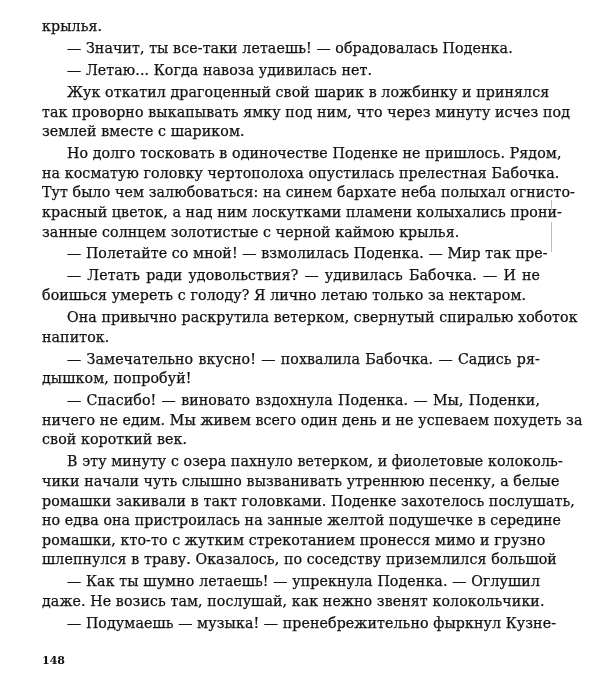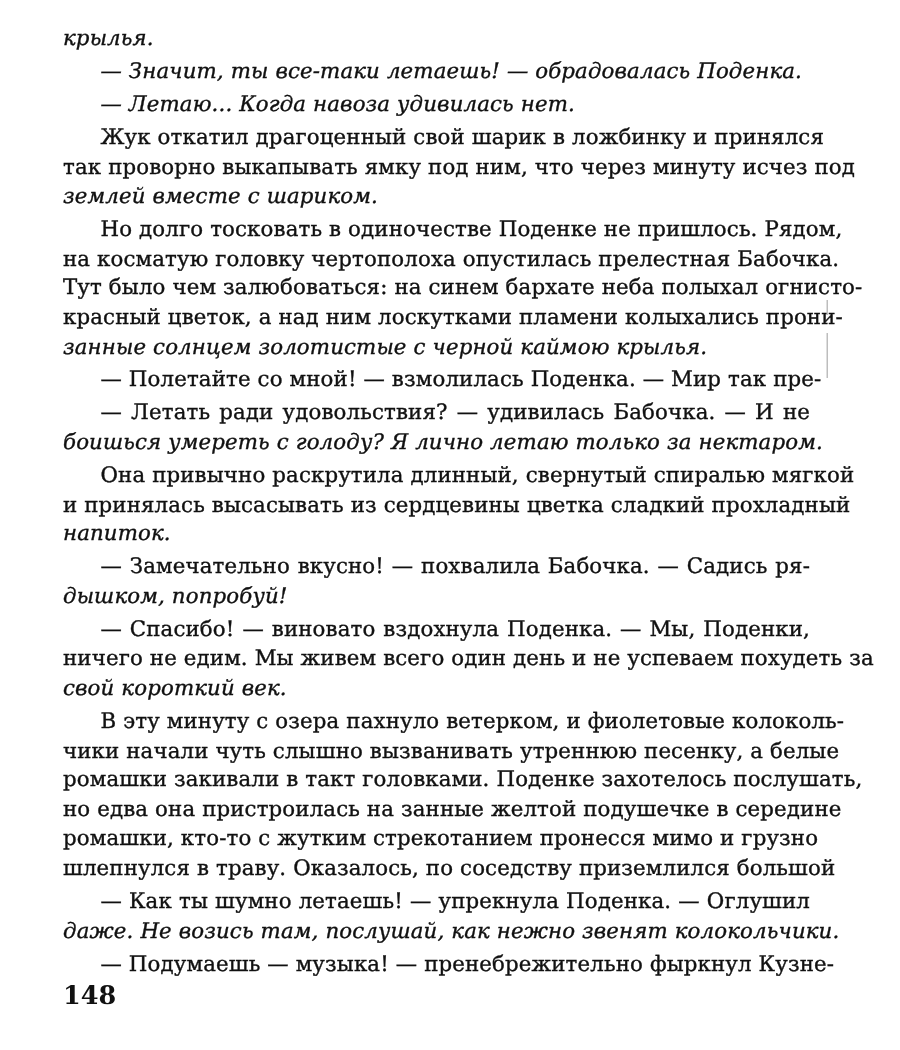--- a/index.html
+++ b/index.html
@@ -32,31 +32,30 @@
     }
     .line {
       display: block;
       white-space: nowrap;
       text-align: justify;
       text-align-last: justify;
       height: 19.6px;
     }
     .line.last {
       text-align-last: left;
-      font-style: italic;
     }
     .line.indent {
       padding-left: 25px;
     }
     .page-number {
       position: absolute;
       left: 42px;
       top: 654px;
       font-family: "DejaVu Serif", "Liberation Serif", serif;
-      font-size: 17px;
+      font-size: 11px;
       font-weight: bold;
       color: #111111;
     }
     .margin-mark {
       position: absolute;
       width: 1px;
       background: #bdbdbd;
     }
   </style>
 </head>
@@ -85,22 +84,21 @@
       <span class="line last">занные солнцем золотистые с черной каймою крылья.</span>
     </div>
     <div class="para">
       <span class="line indent">— Полетайте со мной! — взмолилась Поденка. — Мир так пре-</span>
     </div>
     <div class="para">
       <span class="line indent">— Летать ради удовольствия? — удивилась Бабочка. — И не</span>
       <span class="line last">боишься умереть с голоду? Я лично летаю только за нектаром.</span>
     </div>
     <div class="para">
-      <span class="line indent">Она привычно раскрутила длинный, свернутый спиралью мягкой</span>
-      <span class="line">и принялась высасывать из сердцевины цветка сладкий прохладный</span>
+      <span class="line indent">Она привычно раскрутила ветерком, свернутый спиралью хоботок</span>
       <span class="line last">напиток.</span>
     </div>
     <div class="para">
       <span class="line indent">— Замечательно вкусно! — похвалила Бабочка. — Садись ря-</span>
       <span class="line last">дышком, попробуй!</span>
     </div>
     <div class="para">
       <span class="line indent">— Спасибо! — виновато вздохнула Поденка. — Мы, Поденки,</span>
       <span class="line">ничего не едим. Мы живем всего один день и не успеваем похудеть за</span>
       <span class="line last">свой короткий век.</span>

